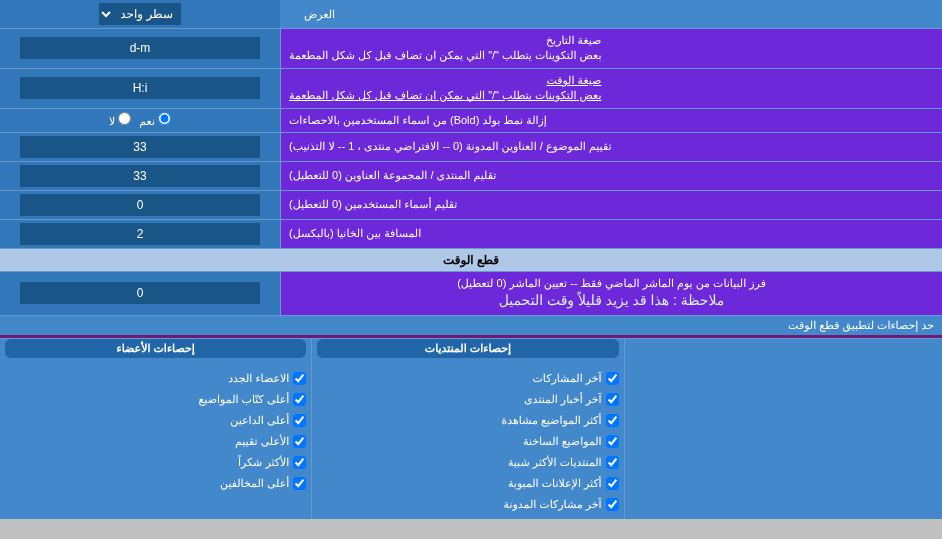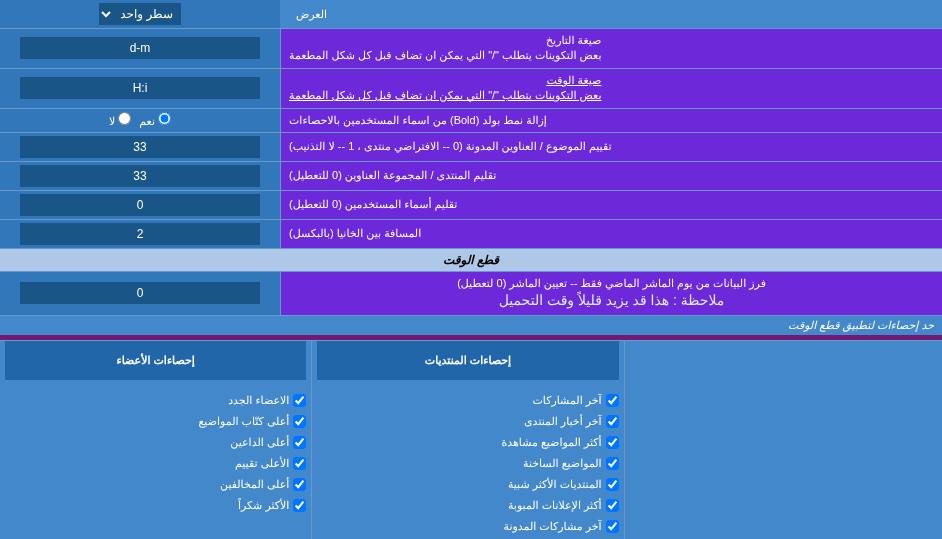--- a/index.html
+++ b/index.html
@@ -84,24 +84,25 @@
 
     .radio-label {
       color: #ffffff;
       font-size: 11px;
     }
 
     .checkbox-header {
       background: #2266aa;
       color: #ffffff;
       text-align: center;
-      padding: 13px;
+      padding: 3px;
       font-size: 11px;
       font-weight: bold;
       margin-bottom: 14px;
+      border-radius: 6px;
     }
 
     .checkbox-grid {
       display: flex;
       width: 100%;
     }
 
     .checkbox-col {
       flex: 1;
       padding: 0 5px;
@@ -120,55 +121,54 @@
     .checkbox-item input[type="checkbox"] {
       margin: 0;
     }
 
     .limit-row {
       background: #4488cc;
       color: #ffffff;
       text-align: right;
       padding: 3px 8px;
       font-size: 11px;
-      border-bottom: 5px solid #701a75;
+      border-bottom: 3px solid #701a75;
       width: 100%;
     }
 
     .top-row {
       display: flex;
       width: 100%;
       background: #4488cc;
       border-bottom: 1px solid #6699cc;
     }
 
     .top-label {
       flex: 1;
       color: #ffffff;
       text-align: right;
-      padding: 4px 16px;
+      padding: 4px 24px;
       font-size: 11px;
       display: flex;
       align-items: center;
       justify-content: flex-end;
     }
 
     .top-input {
       width: 280px;
       min-width: 280px;
       padding: 3px 5px;
       display: flex;
       align-items: center;
       justify-content: center;
       background: #3377bb;
     }
 
     .full-row {
       width: 100%;
-      font-style: italic;
     }
   </style>
 </head>
 <body>
 
 <div style="width:942px; overflow:hidden;">
 
   <div class="top-row">
     <div class="top-label">العرض</div>
     <div class="top-input">
@@ -311,23 +311,23 @@
         <div class="checkbox-item">
           <input type="checkbox" checked="" style="">
           <span>أعلى الداعين</span>
         </div>
         <div class="checkbox-item">
           <input type="checkbox" checked="" style="">
           <span>الأعلى تقييم</span>
         </div>
         <div class="checkbox-item">
           <input type="checkbox" checked="" style="">
+          <span>الأكثر شكراً</span>
+        </div>
+        <div class="checkbox-item">
+          <input type="checkbox" checked="" style="">
           <span>أعلى المخالفين</span>
         </div>
-        <div class="checkbox-item">
-          <input type="checkbox" checked="" style="">
-          <span>الأكثر شكراً</span>
-        </div>
       </div>
     </div>
   </div>
 
 </div>
 
 </body></html>

